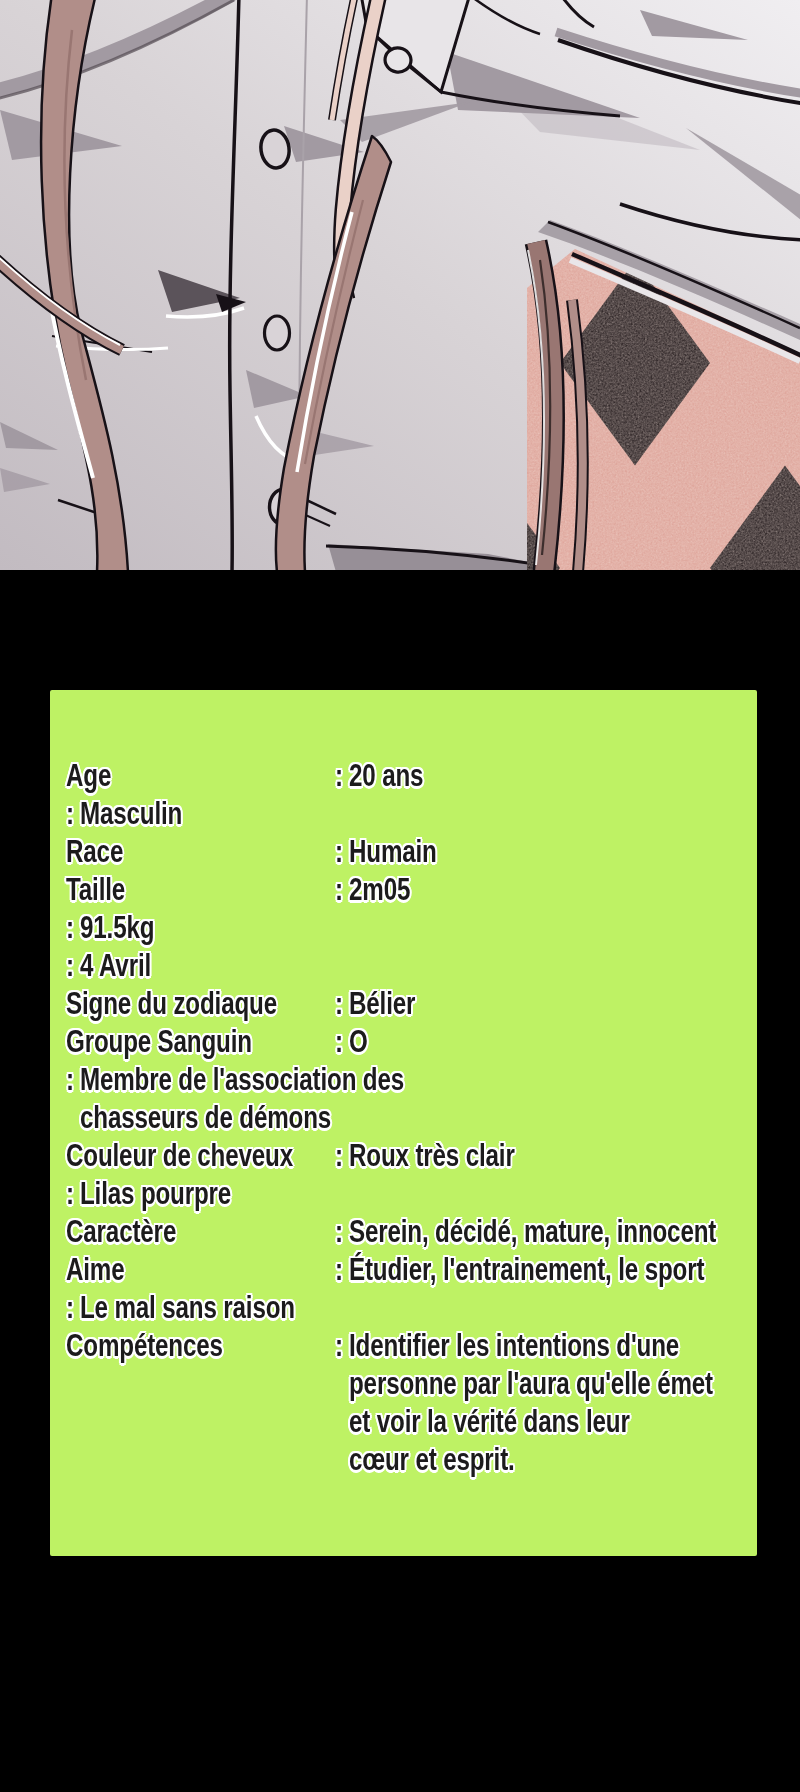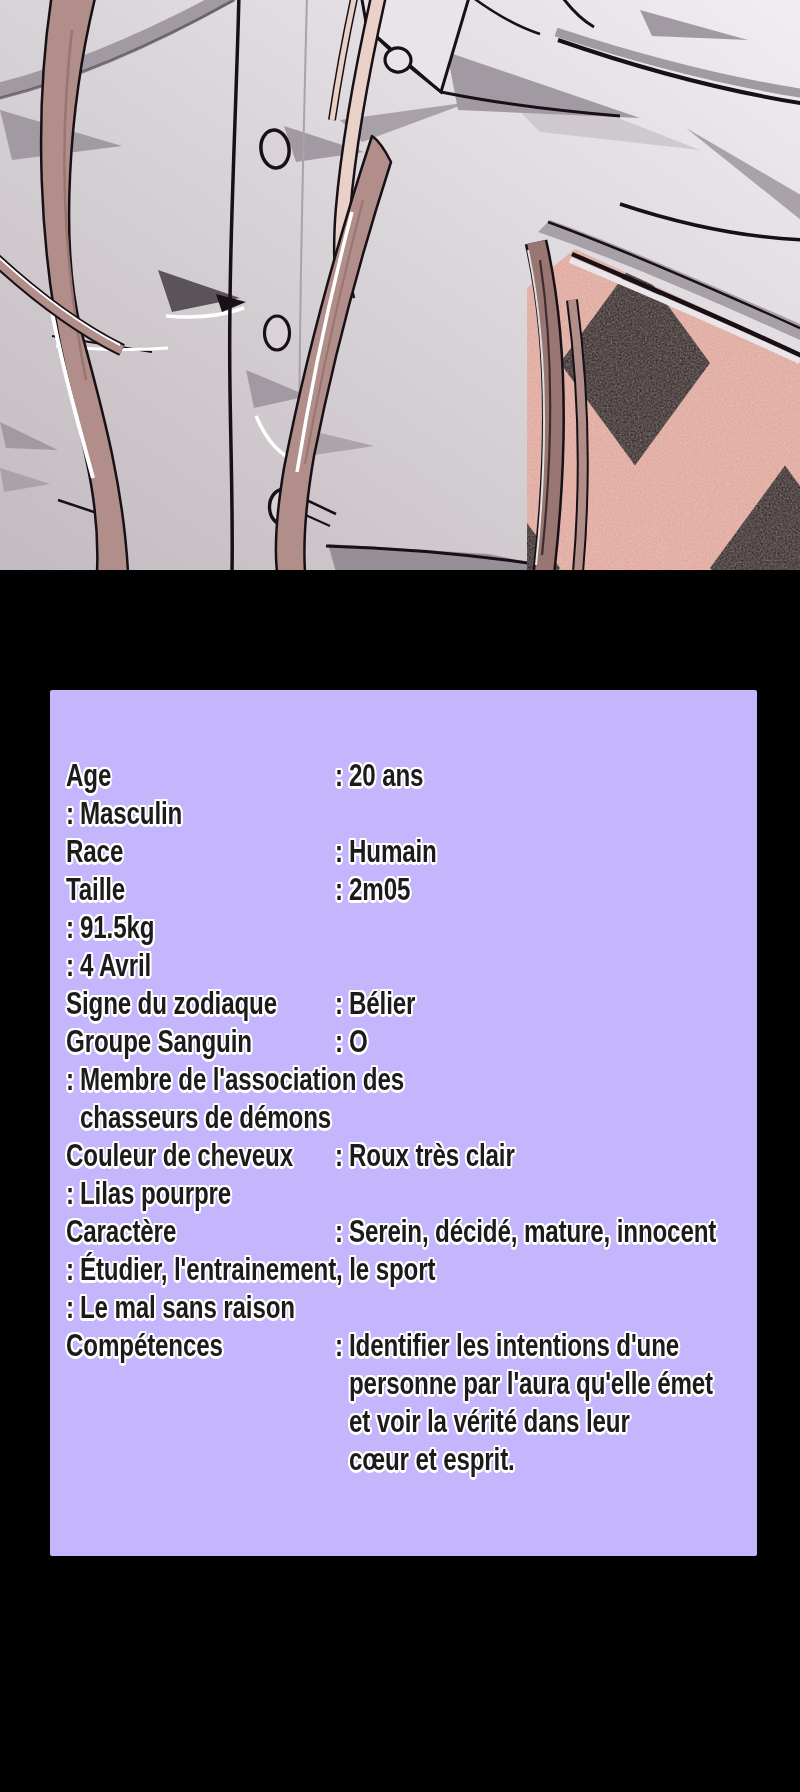--- a/index.html
+++ b/index.html
@@ -135,21 +135,21 @@
     <path d="M536,242 C556,330 559,440 544,572" fill="none" stroke="#171117" stroke-width="23"></path>
     <path d="M536,242 C556,330 559,440 544,572" fill="none" stroke="#997672" stroke-width="18"></path>
     <path d="M528,250 C546,335 549,440 536,565" fill="none" stroke="#fff" stroke-width="2" opacity="0.85"></path>
     <path d="M540,260 C552,340 554,440 542,555" fill="none" stroke="#3d2e2d" stroke-width="2.2"></path>
     <path d="M572,300 C584,390 586,480 578,572" fill="none" stroke="#171117" stroke-width="12"></path>
     <path d="M572,300 C584,390 586,480 578,572" fill="none" stroke="#b18e89" stroke-width="8"></path>
   </g>
 </svg>
 </div>
 
-<div class="card" style="background: #c4b5fd;">
+<div class="card" style="background: #bef264;">
   <div class="rows">
 
       <div class="row">
         <div class="label-cell">
           <span class="ptext">Age</span>
         </div>
         <div class="value-cell">
           <span class="ptext colon">:</span>
           <span class="ptext vtext">20 ans</span>
         </div>
@@ -245,20 +245,23 @@
         <div class="label-cell">
           <span class="ptext">Caractère</span>
         </div>
         <div class="value-cell">
           <span class="ptext colon">:</span>
           <span class="ptext vtext">Serein, décidé, mature, innocent</span>
         </div>
       </div>
 
       <div class="row">
+        <div class="label-cell">
+          <span class="ptext">Aime</span>
+        </div>
         <div class="value-cell">
           <span class="ptext colon">:</span>
           <span class="ptext vtext">Étudier, l'entrainement, le sport</span>
         </div>
       </div>
 
       <div class="row">
         <div class="value-cell">
           <span class="ptext colon">:</span>
           <span class="ptext vtext">Le mal sans raison</span>

